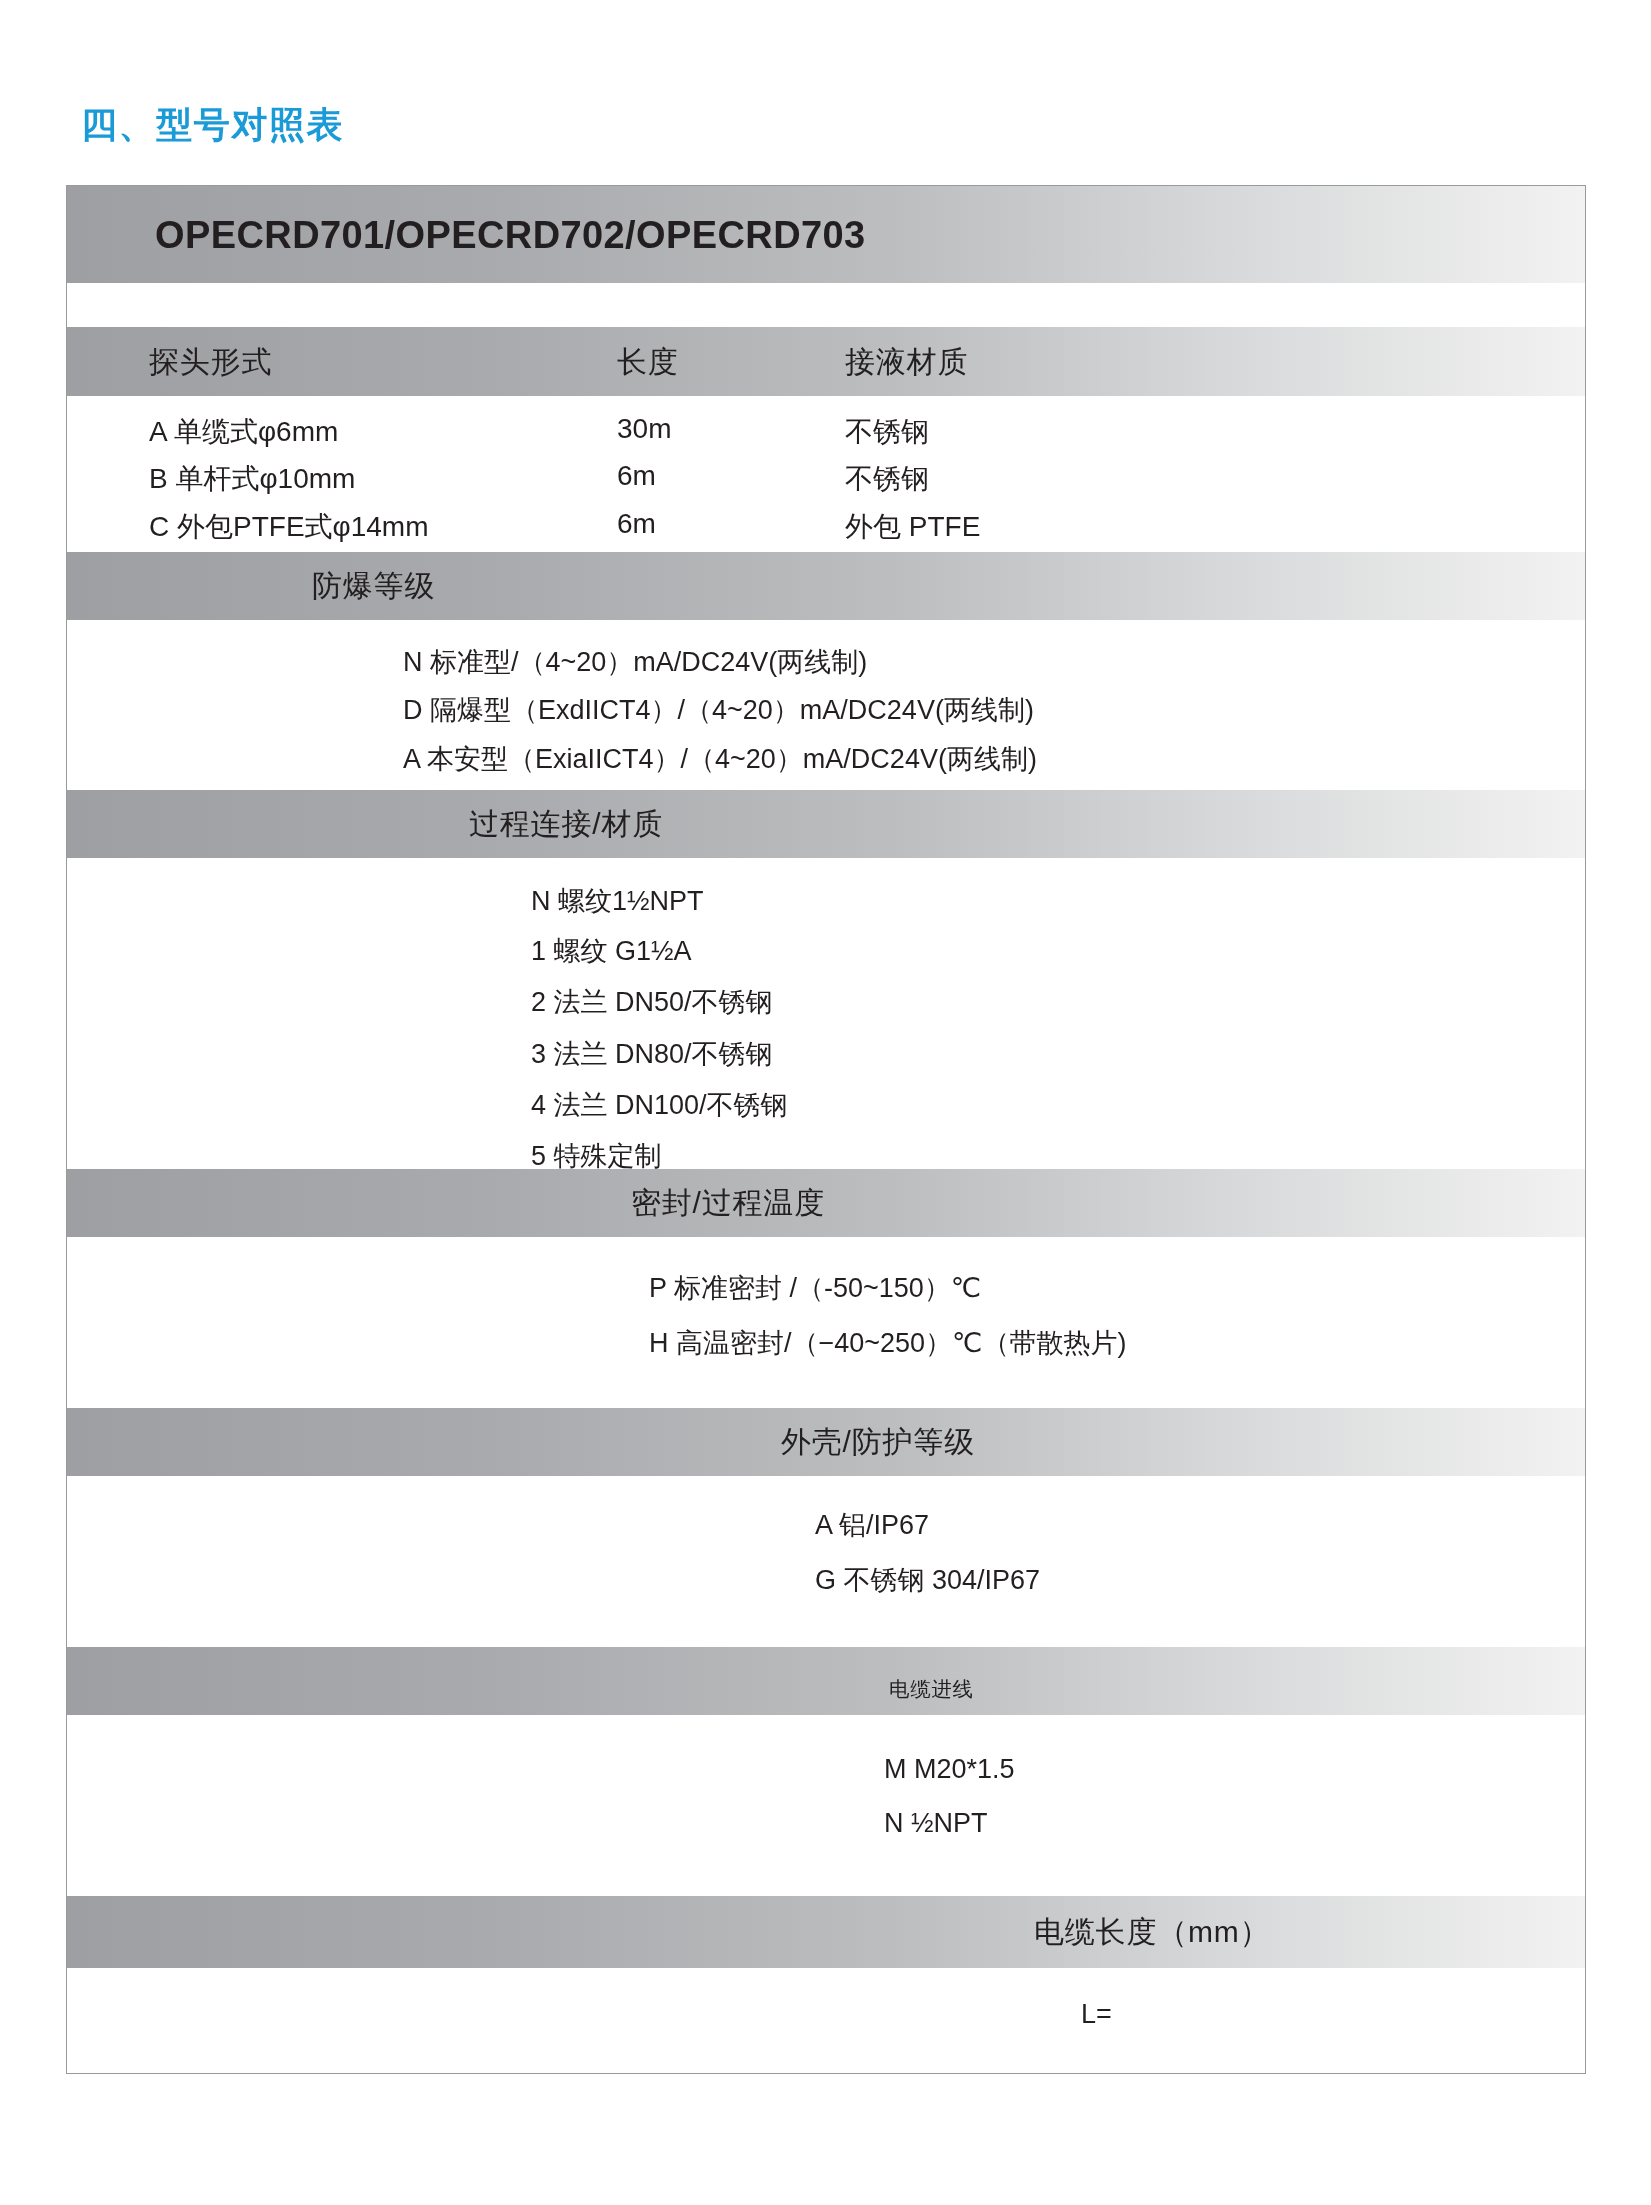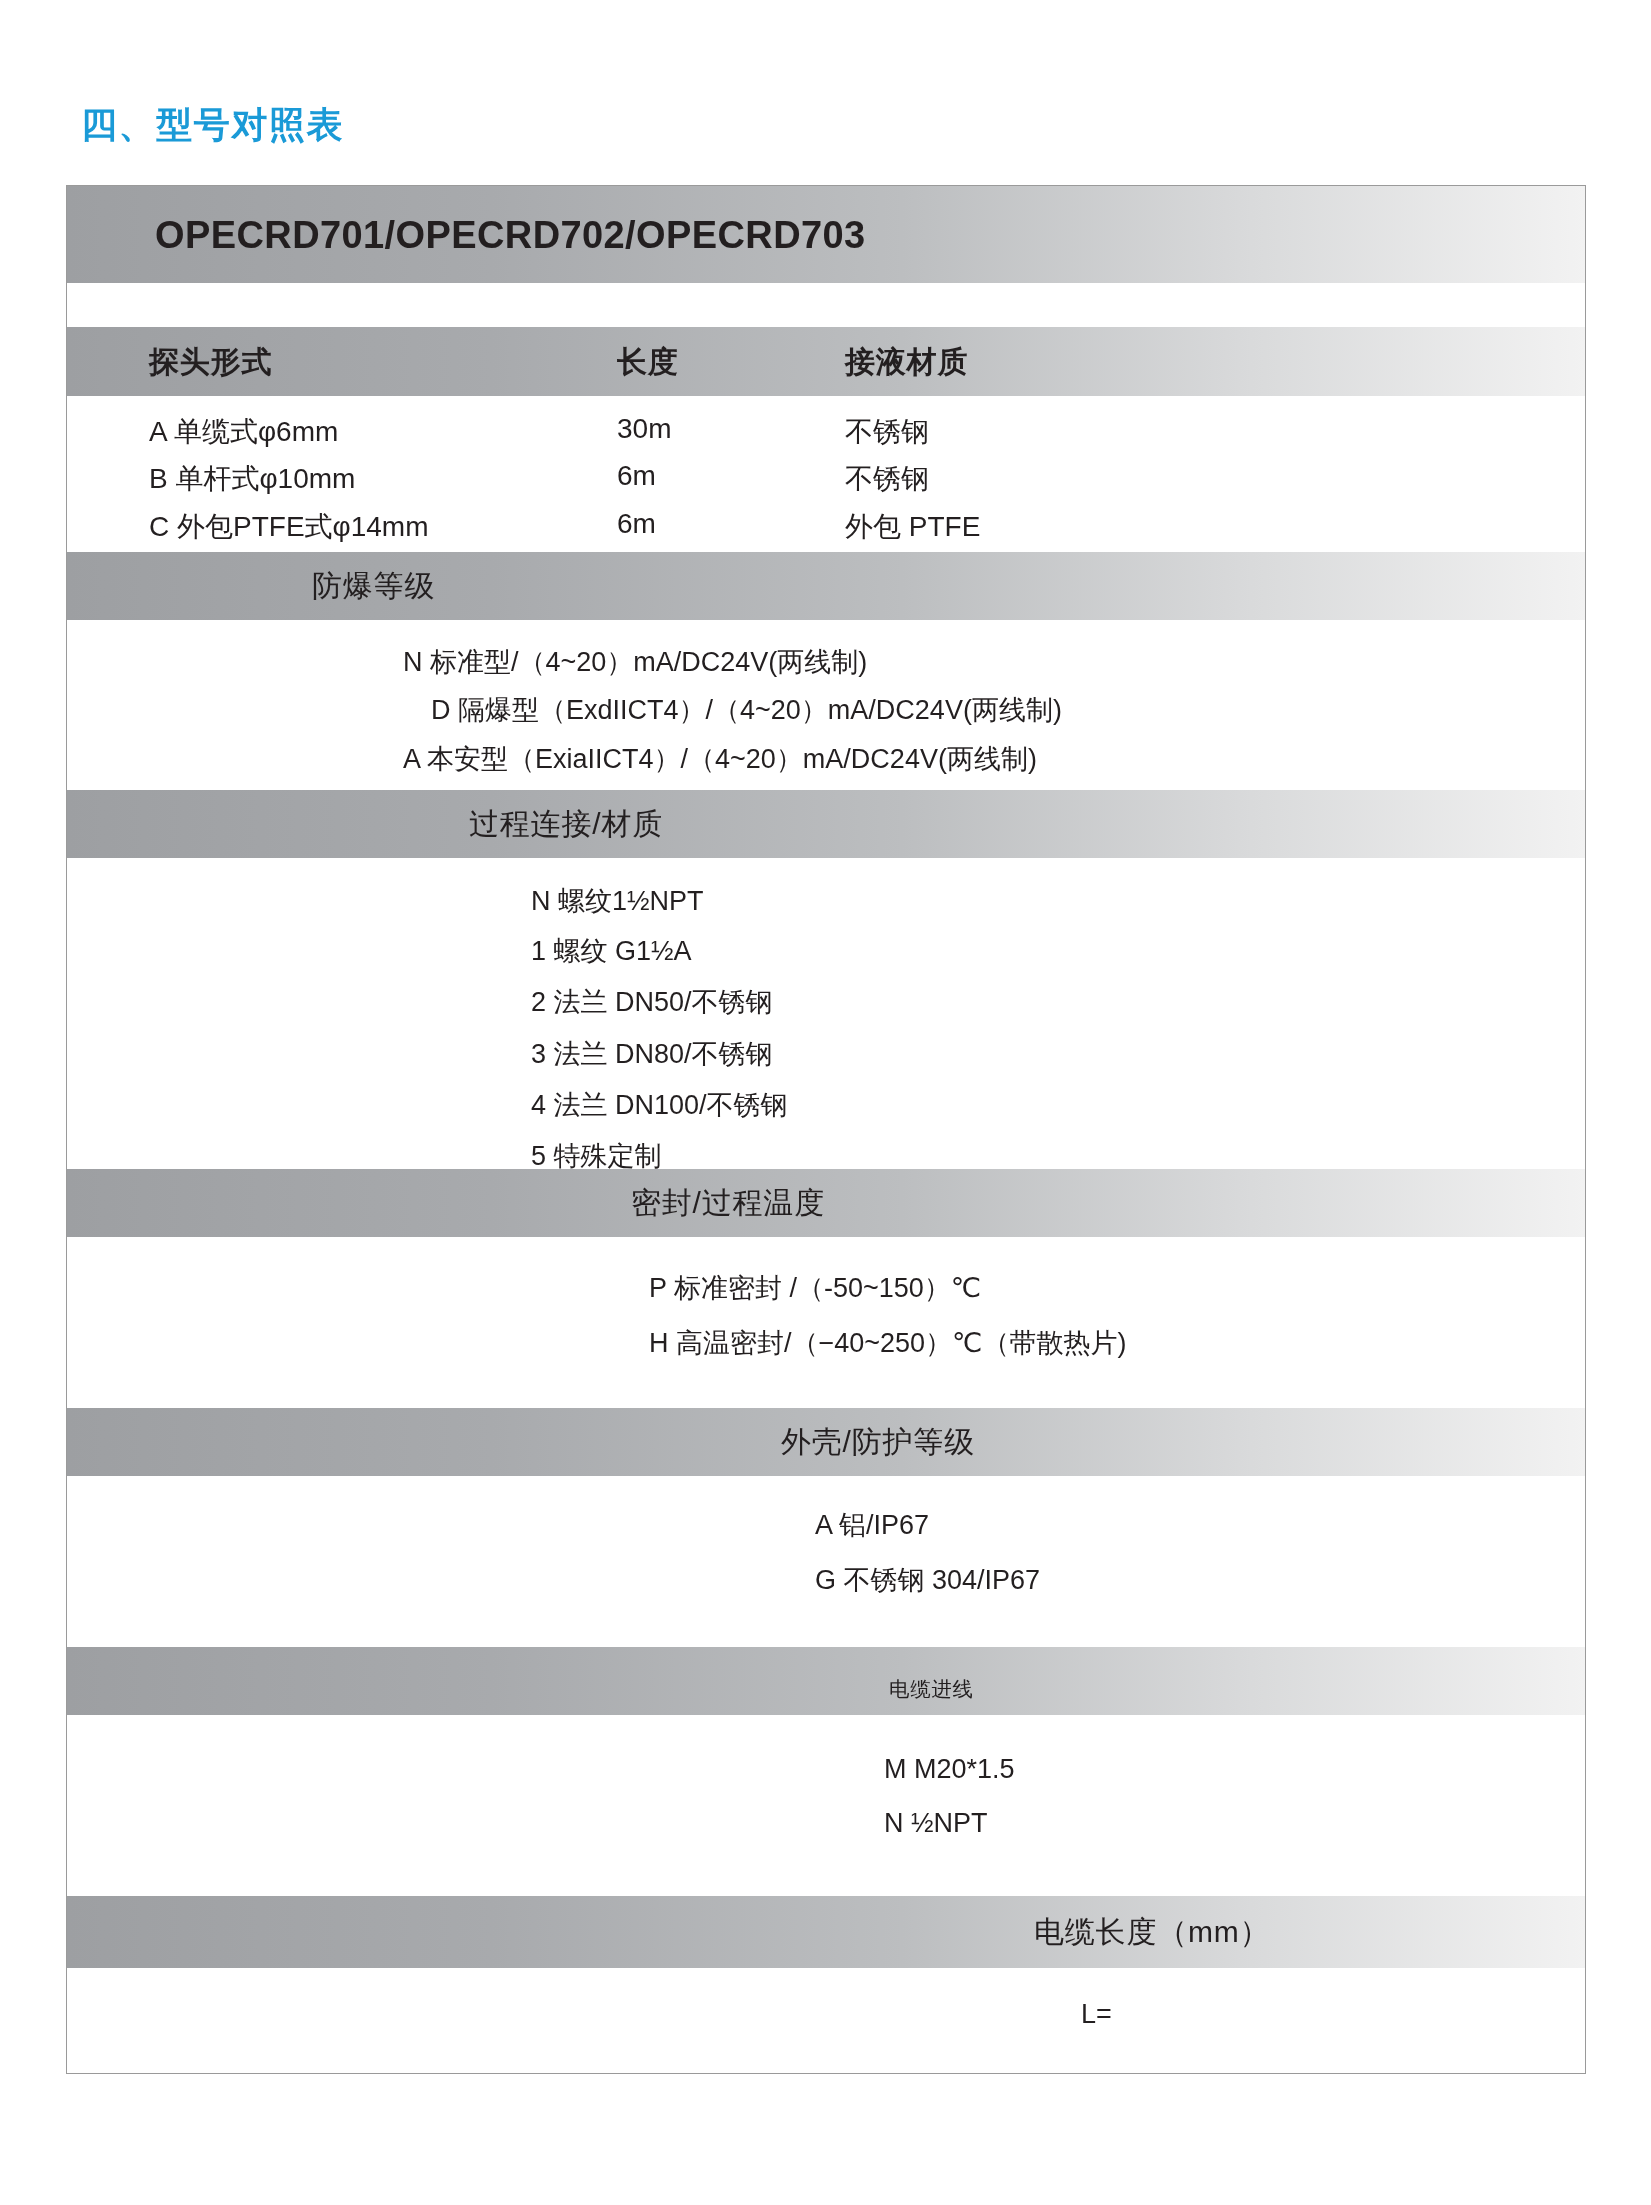--- a/index.html
+++ b/index.html
@@ -73,21 +73,21 @@
   }
 
   .gap-row { height: 44px; }
 
   .cols-band { height: 69px; }
   .col-h {
     position: absolute;
     top: 50%;
     transform: translateY(-50%);
     font-size: 30px;
-    font-weight: bold;
+    font-weight: normal;
     letter-spacing: 0.8px;
   }
   .col-h.c1 { left: 82px; }
   .col-h.c2 { left: 550px; }
   .col-h.c3 { left: 778px; }
 
   .probe-body { height: 156px; }
   .probe-line {
     position: absolute;
     font-size: 28px;
@@ -150,21 +150,21 @@
         <span class="pl-b">6m</span>
         <span class="pl-c">外包 PTFE</span>
       </div>
     </div>
 
     <div class="band sec-band">
       <div class="sec-title" style="left:245px;">防爆等级</div>
     </div>
     <div class="body-row" style="height:170px;">
       <div class="opt" style="left:336px;top:23.6px;">N  标准型/（4~20）mA/DC24V(两线制)</div>
-      <div class="opt" style="left:336px;top:72px;margin-left:28px;">D  隔爆型（ExdIICT4）/（4~20）mA/DC24V(两线制)</div>
+      <div class="opt" style="left:336px;top:72px;">D  隔爆型（ExdIICT4）/（4~20）mA/DC24V(两线制)</div>
       <div class="opt" style="left:336px;top:121px;">A  本安型（ExiaIICT4）/（4~20）mA/DC24V(两线制)</div>
     </div>
 
     <div class="band sec-band">
       <div class="sec-title" style="left:402px;">过程连接/材质</div>
     </div>
     <div class="body-row" style="height:311px;">
       <div class="opt" style="left:464px;top:25px;">N 螺纹1½NPT</div>
       <div class="opt" style="left:464px;top:75px;">1 螺纹 G1½A</div>
       <div class="opt" style="left:464px;top:126px;">2 法兰 DN50/不锈钢</div>

